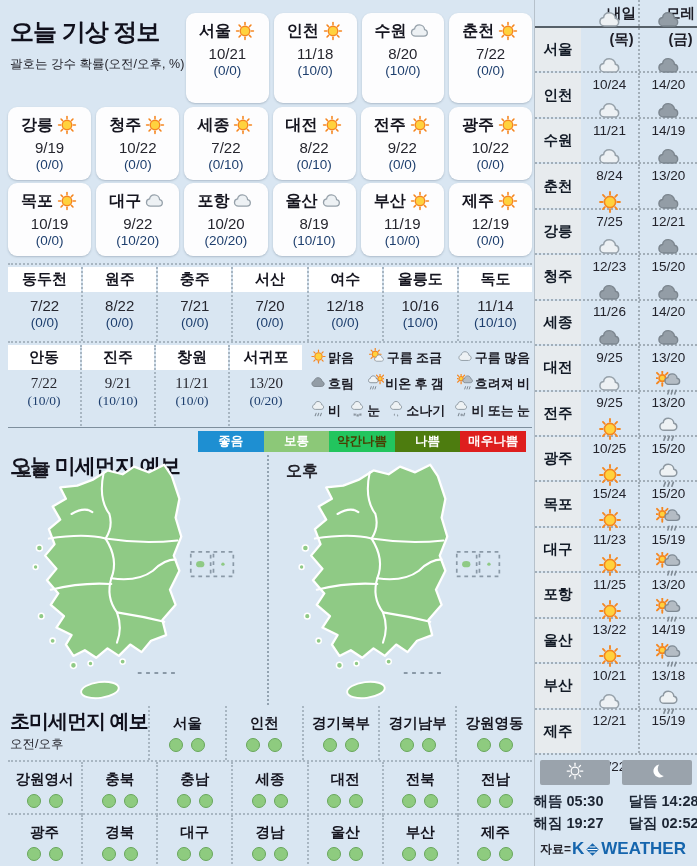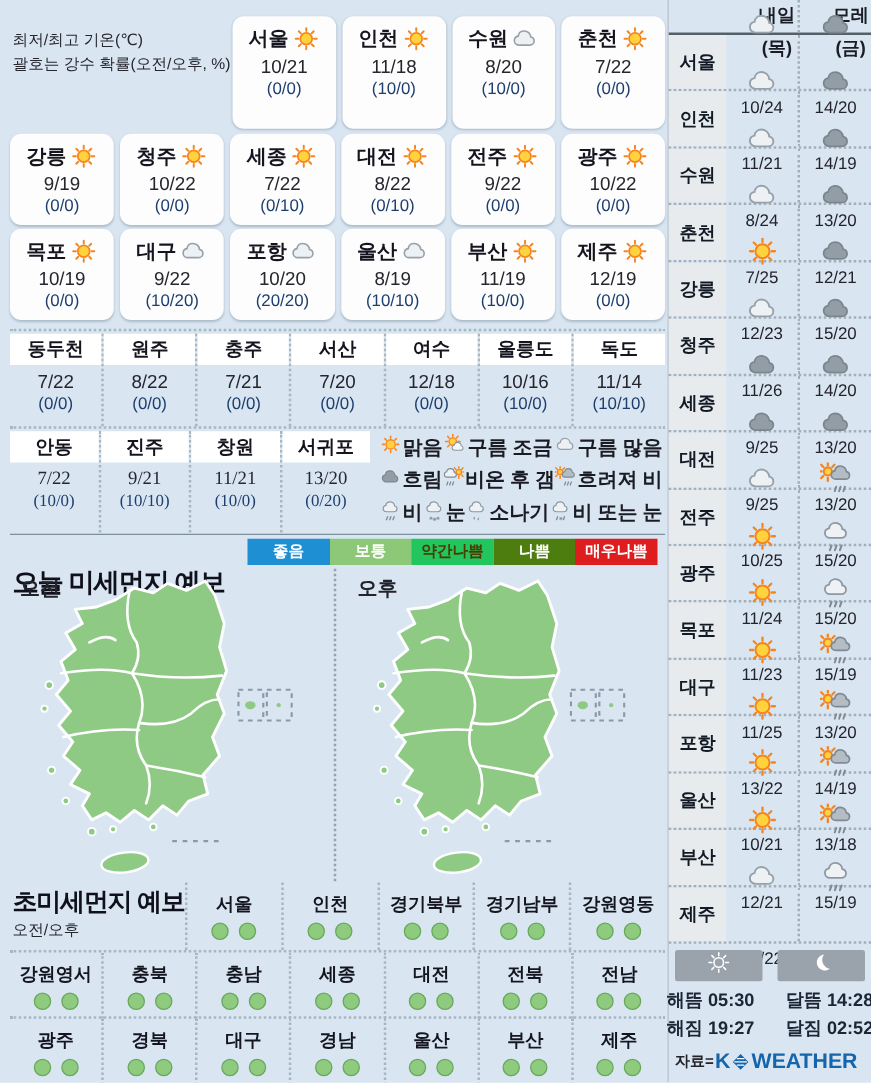--- a/index.html
+++ b/index.html
@@ -26,21 +26,21 @@
   .tcol{flex:1;display:flex;flex-direction:column;align-items:center;border-right:2px dotted #a8b6c2;}
   .tcol:last-child{border-right:none;}
   .thead{background:#ffffff;width:100%;text-align:center;font-weight:bold;font-size:15px;color:#15151f;padding:3px 0;}
   .tval{font-size:15px;color:#26262e;margin-top:5px;}
   .tprob{font-size:13.5px;color:#1e3f6e;margin-top:1px;}
 
   
   .wlegend{display:flex;flex-direction:column;justify-content:space-around;padding:2px 0 2px 8px;}
   .wl-row{display:flex;align-items:center;justify-content:space-between;padding-right:2px;}
   .wl-item{display:flex;align-items:center;gap:1px;}
-  .wl-lb{font-size:16px;color:#1b1b23;font-weight:600;white-space:nowrap;}
+  .wl-lb{font-size:13px;color:#1b1b23;font-weight:600;white-space:nowrap;}
 
   .hline{height:1px;background:#7e8f9d;}
 
   
   .dust-title{font-size:21px;font-weight:bold;color:#10101c;letter-spacing:-1px;margin-top:20px;}
   .dbar{display:flex;height:21px;}
   .dseg{flex:1;display:flex;align-items:center;justify-content:center;font-size:12.5px;font-weight:bold;}
   .map-label{font-size:16px;font-weight:600;color:#23232b;}
   .map-divider{border-left:2px dotted #93a3b1;width:0;}
 
@@ -78,22 +78,22 @@
   .src-prefix{font-size:12px;color:#23232b;font-weight:600;margin-right:1px;}
   .brand{font-size:17px;font-weight:800;color:#1565ad;display:flex;align-items:center;}
   .brand svg{margin:0 1px;}
 </style>
 </head>
 <body>
 
 <div class="page">
 
   <div class="abs" style="left:10px;top:16px;width:176px;">
+    <div class="title">오늘 기상 정보</div>
     <div class="sub">
-      <div>최저/최고 기온(℃)</div>
       <div>괄호는 강수 확률(오전/오후, %)</div>
     </div>
   </div>
 
   <div id="cards-row1" class="abs cards" style="left:186px;top:13px;width:346px;height:90px;">
       <div class="card">
         <div class="card-top">
           <span class="cname">서울</span>
           <span class="cicon">
             <svg viewBox="0 0 24 24" width="22" height="22">
@@ -1036,21 +1036,21 @@
                   <line x1="16.8" y1="16.8" x2="18.5" y2="18.5"></line>
                   <line x1="12.0" y1="18.8" x2="12.0" y2="21.2"></line>
                   <line x1="7.2" y1="16.8" x2="5.5" y2="18.5"></line>
                   <line x1="5.2" y1="12.0" x2="2.8" y2="12.0"></line>
                   <line x1="7.2" y1="7.2" x2="5.5" y2="5.5"></line>
                   <line x1="12.0" y1="5.2" x2="12.0" y2="2.8"></line>
                   <line x1="16.8" y1="7.2" x2="18.5" y2="5.5"></line>
                 </g>
                 <circle cx="12" cy="12" r="5.2" fill="#ffd23e" stroke="#f5861f" stroke-width="1.5"></circle>
               </svg></span>
-            <div class="ftemp">11/24</div>
+            <div class="ftemp">15/24</div>
           </div>
           <div class="fd">
             <span><svg viewBox="0 0 24 24" width="26" height="26">
                 <g transform="translate(1.2,-2.6) scale(0.9)">
                   <path d="M7 17.6c-2.4 0-4.3-1.8-4.3-4 0-2 1.5-3.6 3.4-3.9C6.4 7 8.6 5.2 11.3 5.2c3 0 5.5 2.3 5.7 5.2 1.7.3 3 1.8 3 3.6 0 2-1.7 3.6-3.8 3.6z" fill="#eef2f4" stroke="#8d98a1" stroke-width="1.5"></path>
                 </g>
                 <g stroke="#7f8a94" stroke-width="1.5" stroke-linecap="round">
                   <line x1="8.6" y1="18.8" x2="7.3" y2="22.3"></line>
                   <line x1="12.3" y1="18.8" x2="11" y2="22.3"></line>
                   <line x1="16" y1="18.8" x2="14.7" y2="22.3"></line>

